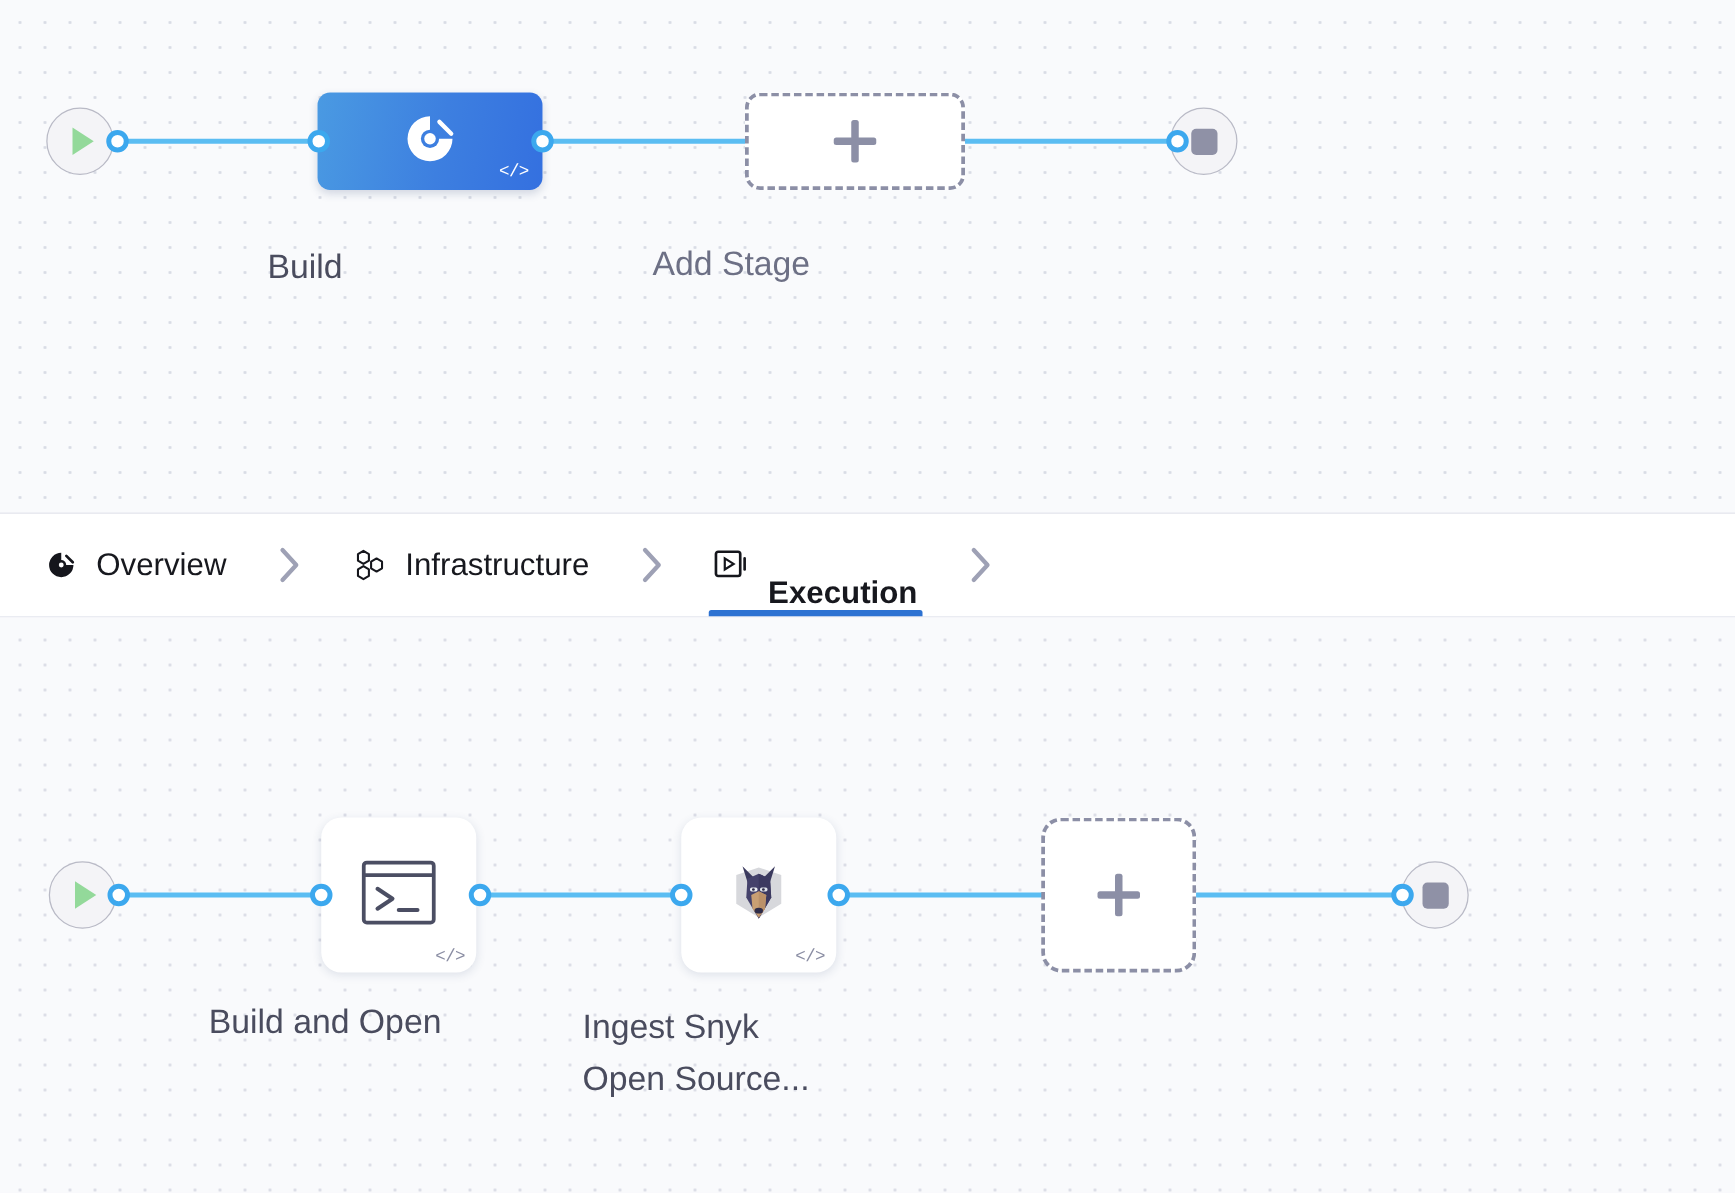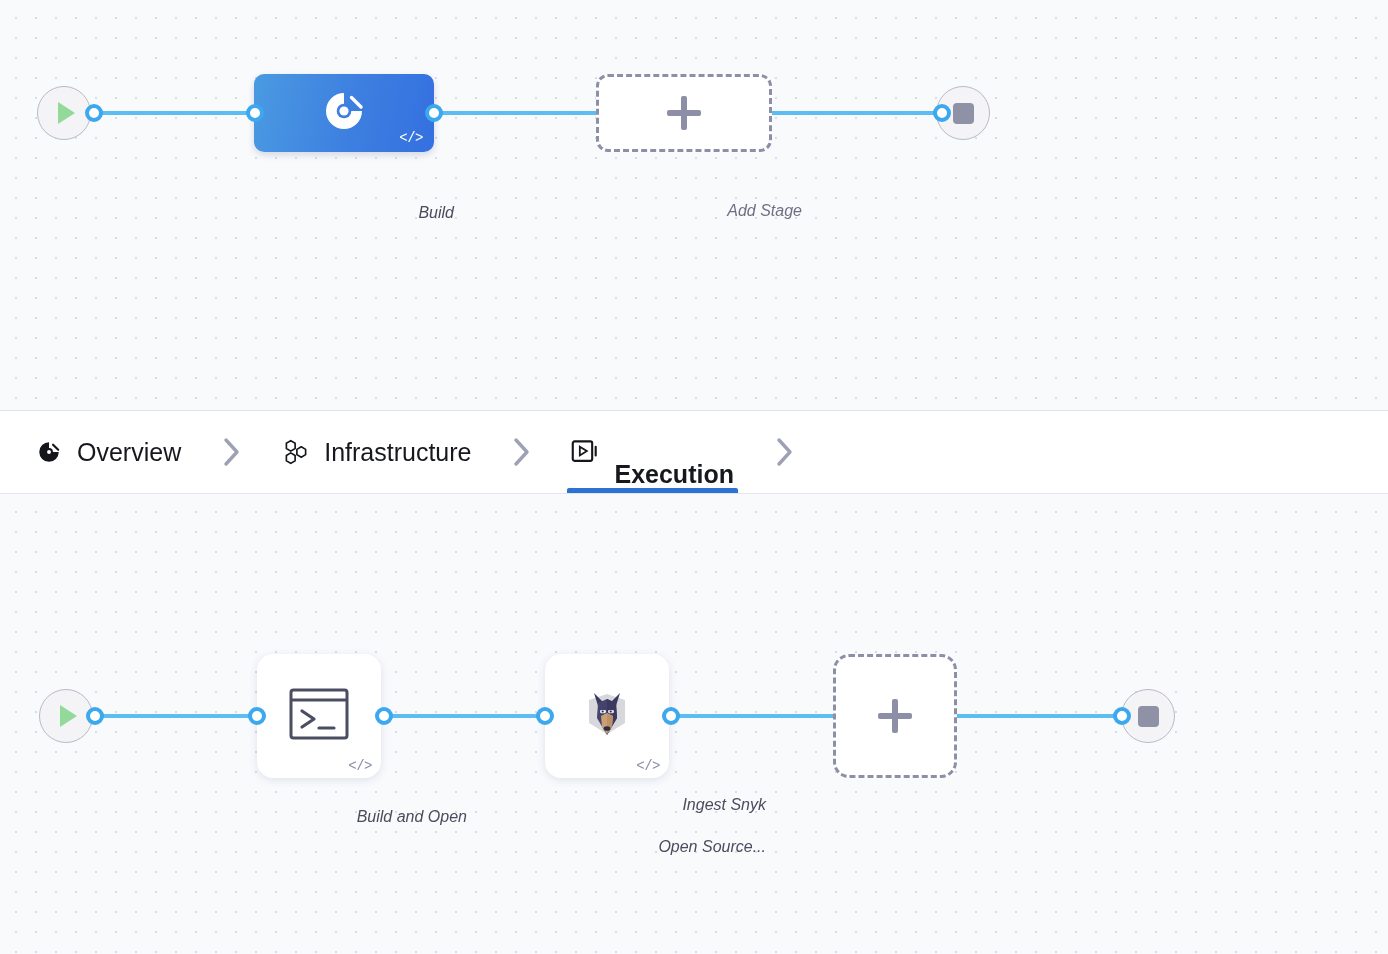--- a/index.html
+++ b/index.html
@@ -131,27 +131,26 @@
     background: #8c8fa6;
     border-radius: 2px;
   }
   .plus::before { left: 0; top: 14px; width: 34px; height: 6px; }
   .plus::after  { top: 0; left: 14px; height: 34px; width: 6px; }
 
   
   .caption {
     position: absolute;
     transform: translateX(-50%);
-    text-align: right;
-    font-size: 16px;
+    text-align: left;
+    font-size: 27px;
     line-height: 42px;
     color: #4a4c5e;
     white-space: pre-line;
     z-index: 3;
-    font-style: italic;
   }
   .caption-muted { color: #6d7085; }
 
   
   .code-badge {
     position: absolute;
     right: 9px;
     bottom: 4px;
     font-size: 14px;
     font-family: "Liberation Mono", monospace;
@@ -243,21 +242,21 @@
       </svg>
     </span>
     <span class="code-badge on-blue">&lt;/&gt;</span>
   </div>
   <div class="ring" style="left:434px; top:113px;"></div>
   <div class="caption" style="left:334px; top:192px; width:240px;">Build</div>
 
   <div class="add-node add-stage-box" style="left:684px; top:113px;">
     <span class="plus"></span>
   </div>
-  <div class="caption caption-muted" style="left:652px; top:190px; width:300px;">Add Stage</div>
+  <div class="caption caption-muted" style="left:672px; top:190px; width:300px;">Add Stage</div>
 
   <div class="ring" style="left:942px; top:113px;"></div>
   <div class="terminal" style="left:963px; top:113px;">
     <div class="stop-sq"></div>
   </div>
 </div>
 
 <div id="tab-bar">
 
   <div class="tab">
@@ -363,21 +362,21 @@
 
         <rect x="24" y="27" width="6" height="3.2" rx="1.4" fill="#eceff3"></rect>
         <rect x="32" y="27" width="6" height="3.2" rx="1.4" fill="#dfe3ea"></rect>
         <rect x="25.6" y="27.6" width="2.2" height="2" rx="1" fill="#2e2c49"></rect>
         <rect x="33.6" y="27.6" width="2.2" height="2" rx="1" fill="#2e2c49"></rect>
       </svg>
     </span>
     <span class="code-badge">&lt;/&gt;</span>
   </div>
   <div class="ring" style="left:671px; top:222px;"></div>
-  <div class="caption" style="left:616px; top:290px; width:300px;">Ingest Snyk
+  <div class="caption" style="left:616px; top:306px; width:300px;">Ingest Snyk
 Open Source...</div>
 
   <div class="add-node add-step-box" style="left:895px; top:222px;">
     <span class="plus"></span>
   </div>
 
   <div class="ring" style="left:1122px; top:222px;"></div>
   <div class="terminal" style="left:1148px; top:222px;">
     <div class="stop-sq"></div>
   </div>

